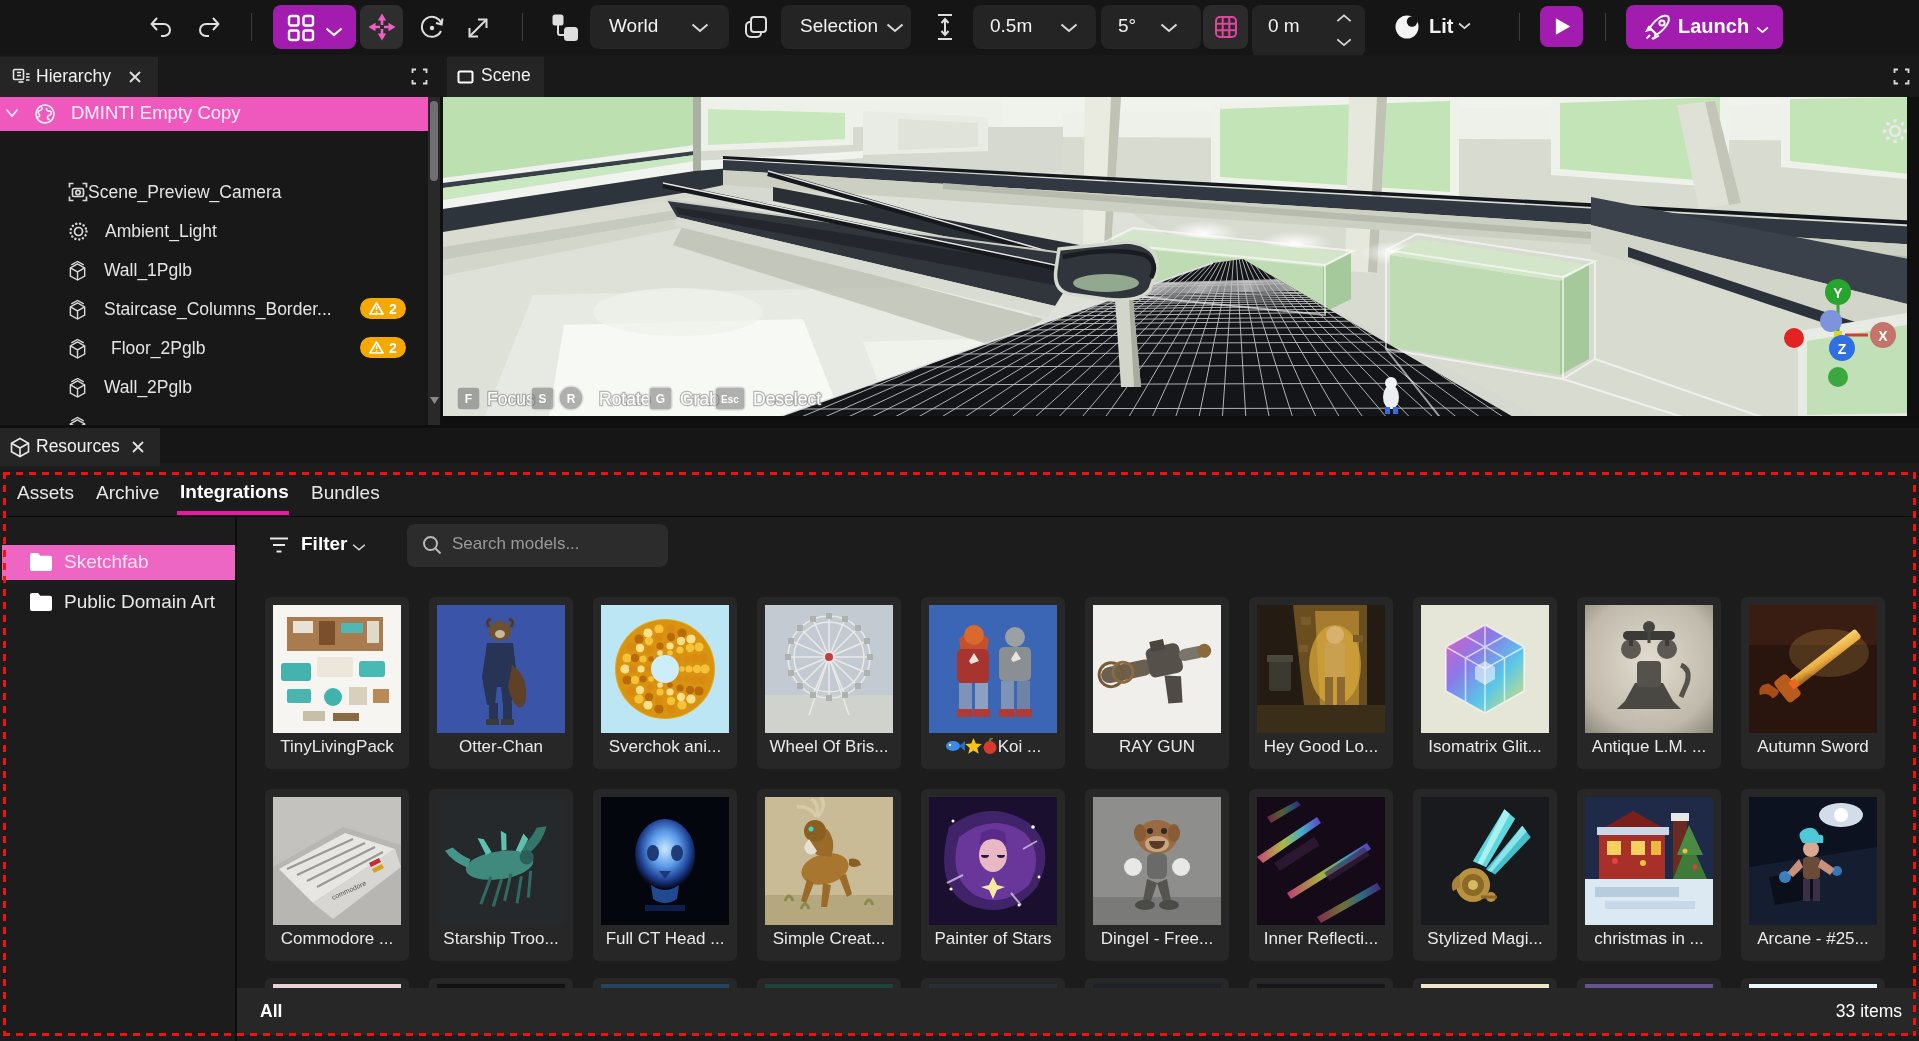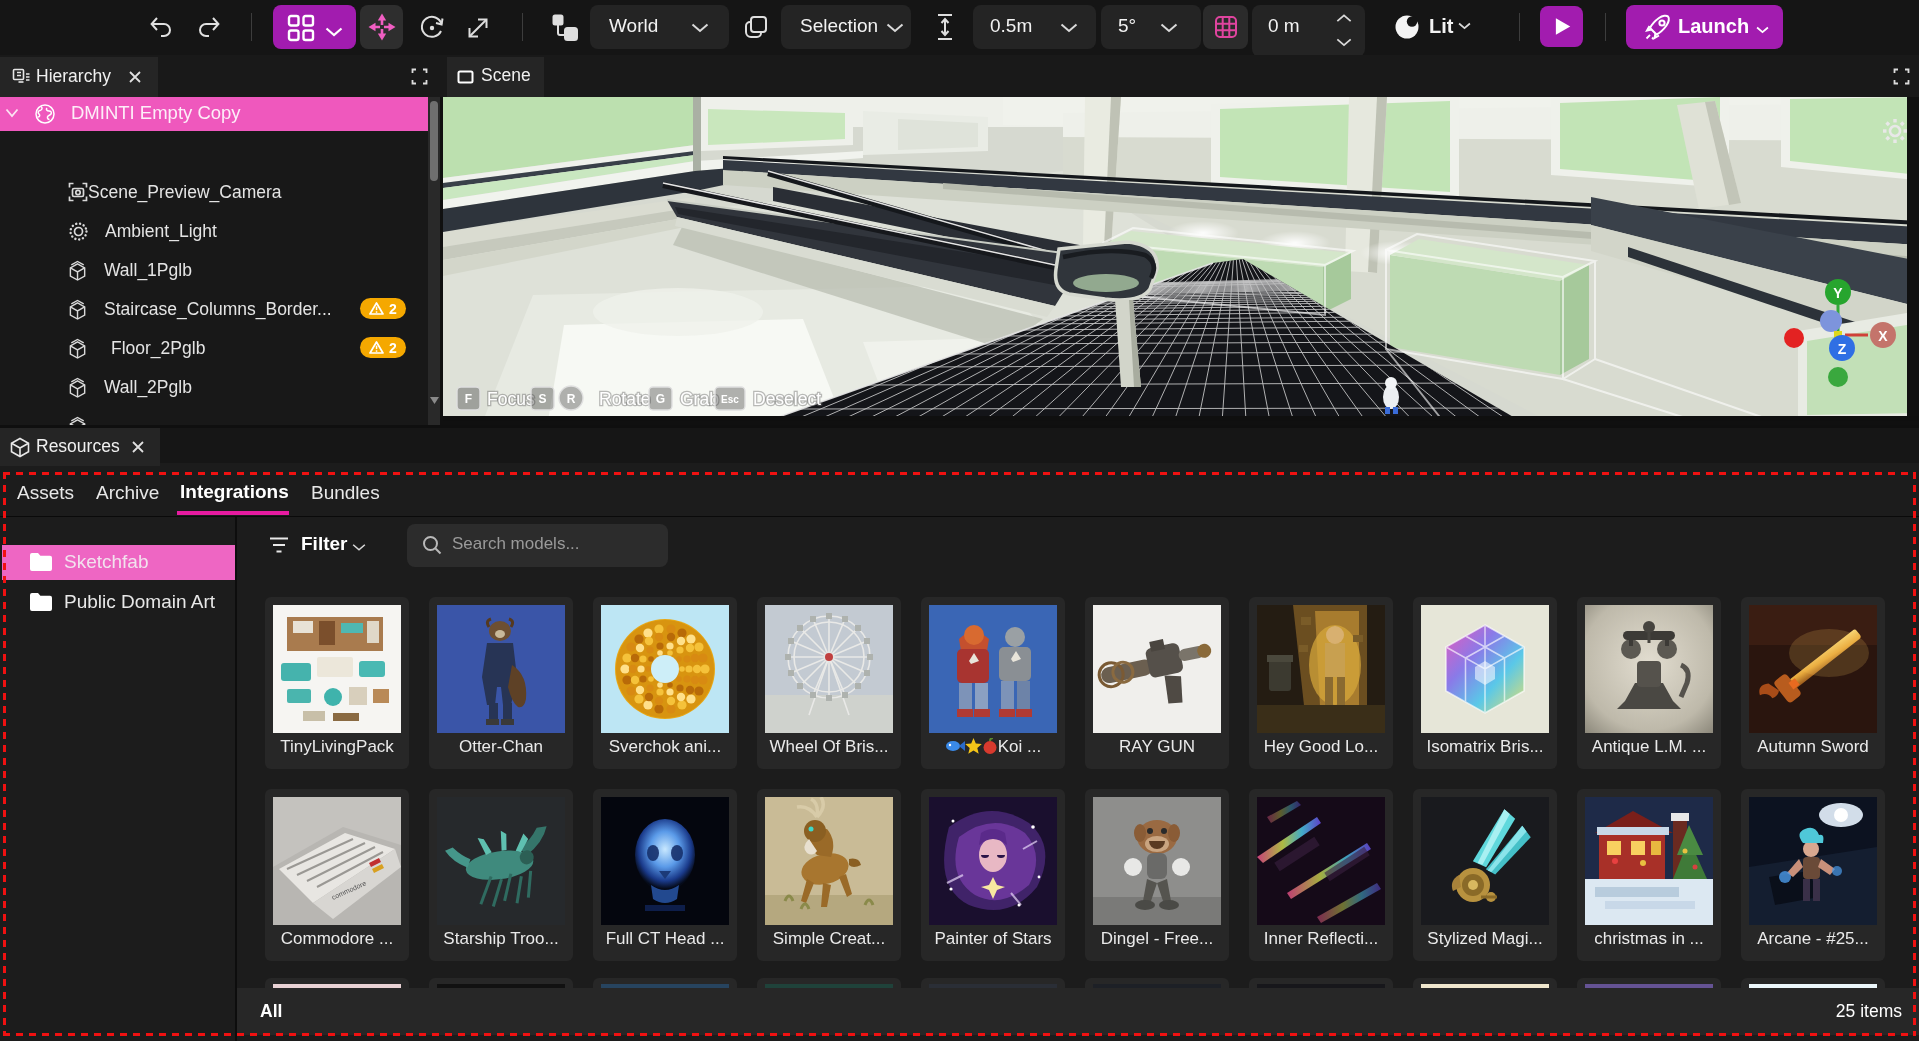--- a/index.html
+++ b/index.html
@@ -777,21 +777,21 @@
             </linearGradient>
           </defs>
           <polygon points="64,20 103,42 103,86 64,108 25,86 25,42" fill="url(#iso1)"></polygon>
           <g stroke="#ffffff" stroke-width="1.5" opacity="0.65" fill="none">
             <polygon points="64,20 103,42 103,86 64,108 25,86 25,42"></polygon>
             <path d="M64 20 V64 M25 42 L64 64 L103 42 M64 108 V64"></path>
             <path d="M44.5 31 L83.5 53 M83.5 31 L44.5 53 M44.5 97 L44.5 53 M83.5 97 L83.5 53"></path>
           </g>
           <polygon points="64,56 74,62 74,74 64,80 54,74 54,62" fill="#fff" opacity="0.55"></polygon>
         </svg></div>
-      <div class="cap">Isomatrix Bris...</div>
+      <div class="cap">Isomatrix Glit...</div>
     </div>
   <div class="card" style="left:1741px;top:172px">
       <div class="th"><svg width="128" height="128" viewBox="0 0 128 128">
           <defs>
             <linearGradient id="swg" x1="0" y1="1" x2="1" y2="0">
               <stop offset="0" stop-color="#8a4a16"></stop>
               <stop offset="0.5" stop-color="#e8a93c"></stop>
               <stop offset="1" stop-color="#f8d878"></stop>
             </linearGradient>
           </defs>
@@ -1049,21 +1049,21 @@
     </div>
   <div class="abs" style="left:1577px;top:553px;width:144px;height:10px;background:#272727;border-radius:6px 6px 0 0">
       <div class="abs" style="left:8px;top:6px;width:128px;height:4px;background:#655394"></div>
     </div>
   <div class="abs" style="left:1741px;top:553px;width:144px;height:10px;background:#272727;border-radius:6px 6px 0 0">
       <div class="abs" style="left:8px;top:6px;width:128px;height:4px;background:#ecf7fb"></div>
     </div>
 
   <div class="abs" style="left:237px;top:563px;width:1682px;height:47px;background:#272727">
     <span class="abs" style="left:23px;top:13px;font-size:17.5px;font-weight:bold;color:#fff">All</span>
-    <span class="abs" style="right:17px;top:13px;font-size:17.5px;color:#fff">25 items</span>
+    <span class="abs" style="right:17px;top:13px;font-size:17.5px;color:#fff">33 items</span>
   </div>
 
   <div class="abs" style="left:3px;top:47px;width:1913px;height:3px;background:repeating-linear-gradient(90deg,#f01111 0 7px,transparent 7px 13px)"></div>
   <div class="abs" style="left:3px;top:608px;width:1913px;height:3px;background:repeating-linear-gradient(90deg,#f01111 0 7px,transparent 7px 13px)"></div>
   <div class="abs" style="left:3px;top:47px;width:3px;height:564px;background:repeating-linear-gradient(180deg,#f01111 0 7px,transparent 7px 13px)"></div>
   <div class="abs" style="left:1913px;top:47px;width:3px;height:564px;background:repeating-linear-gradient(180deg,#f01111 0 7px,transparent 7px 13px)"></div>
 </div>
 
 <svg width="0" height="0">
     <defs>

